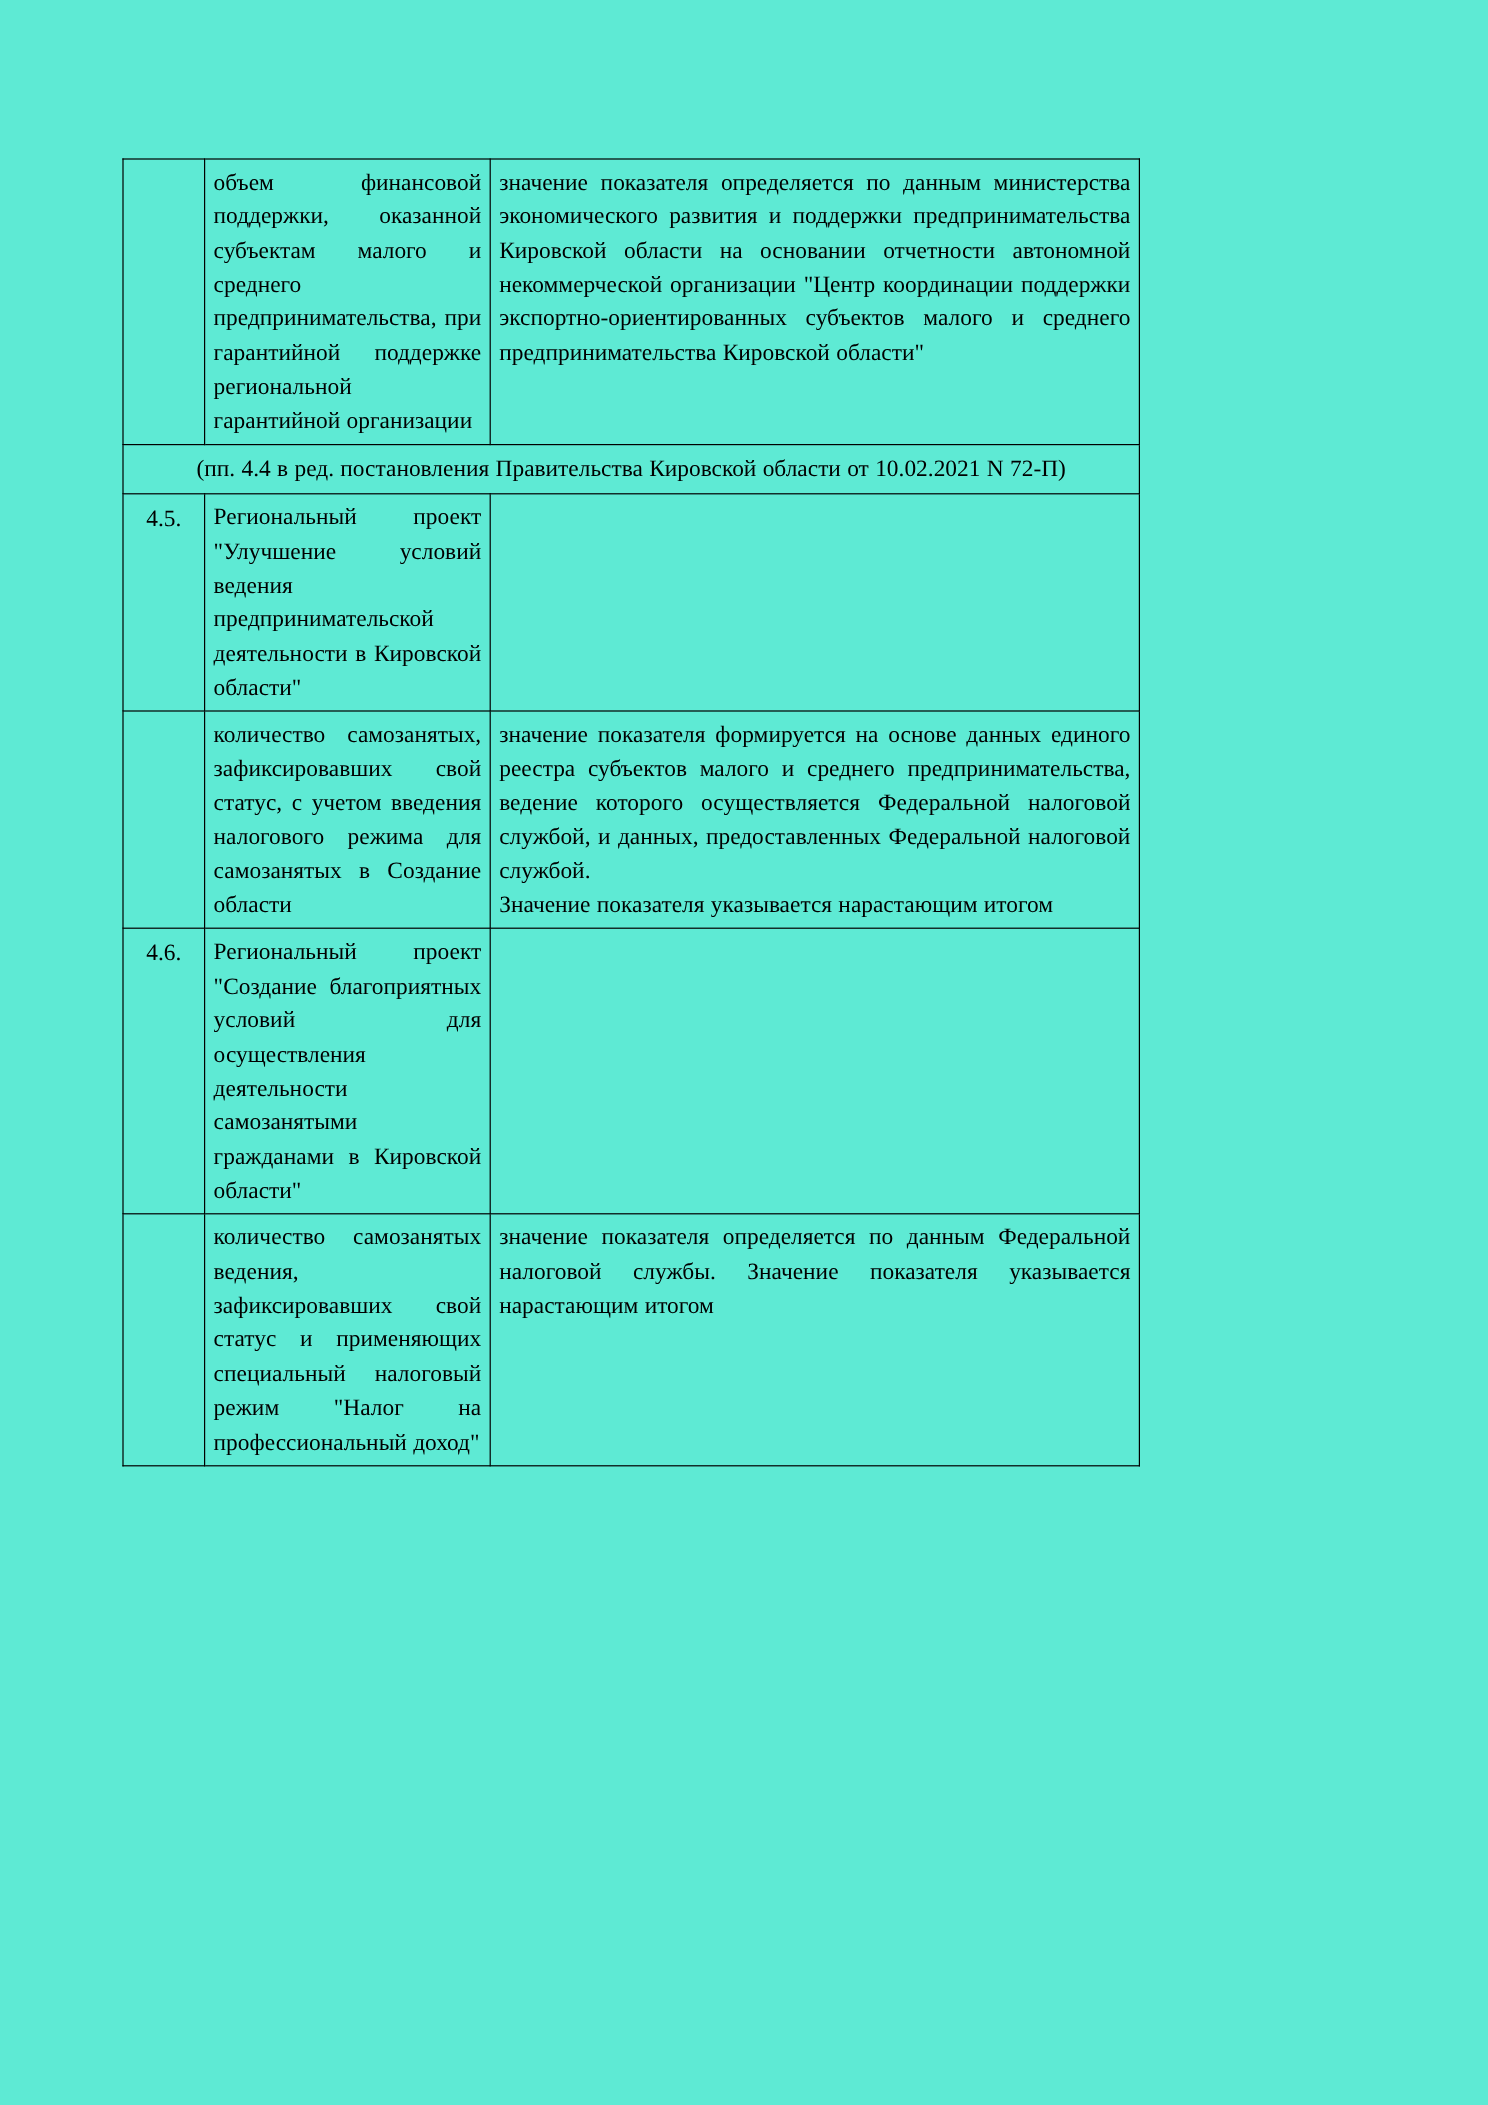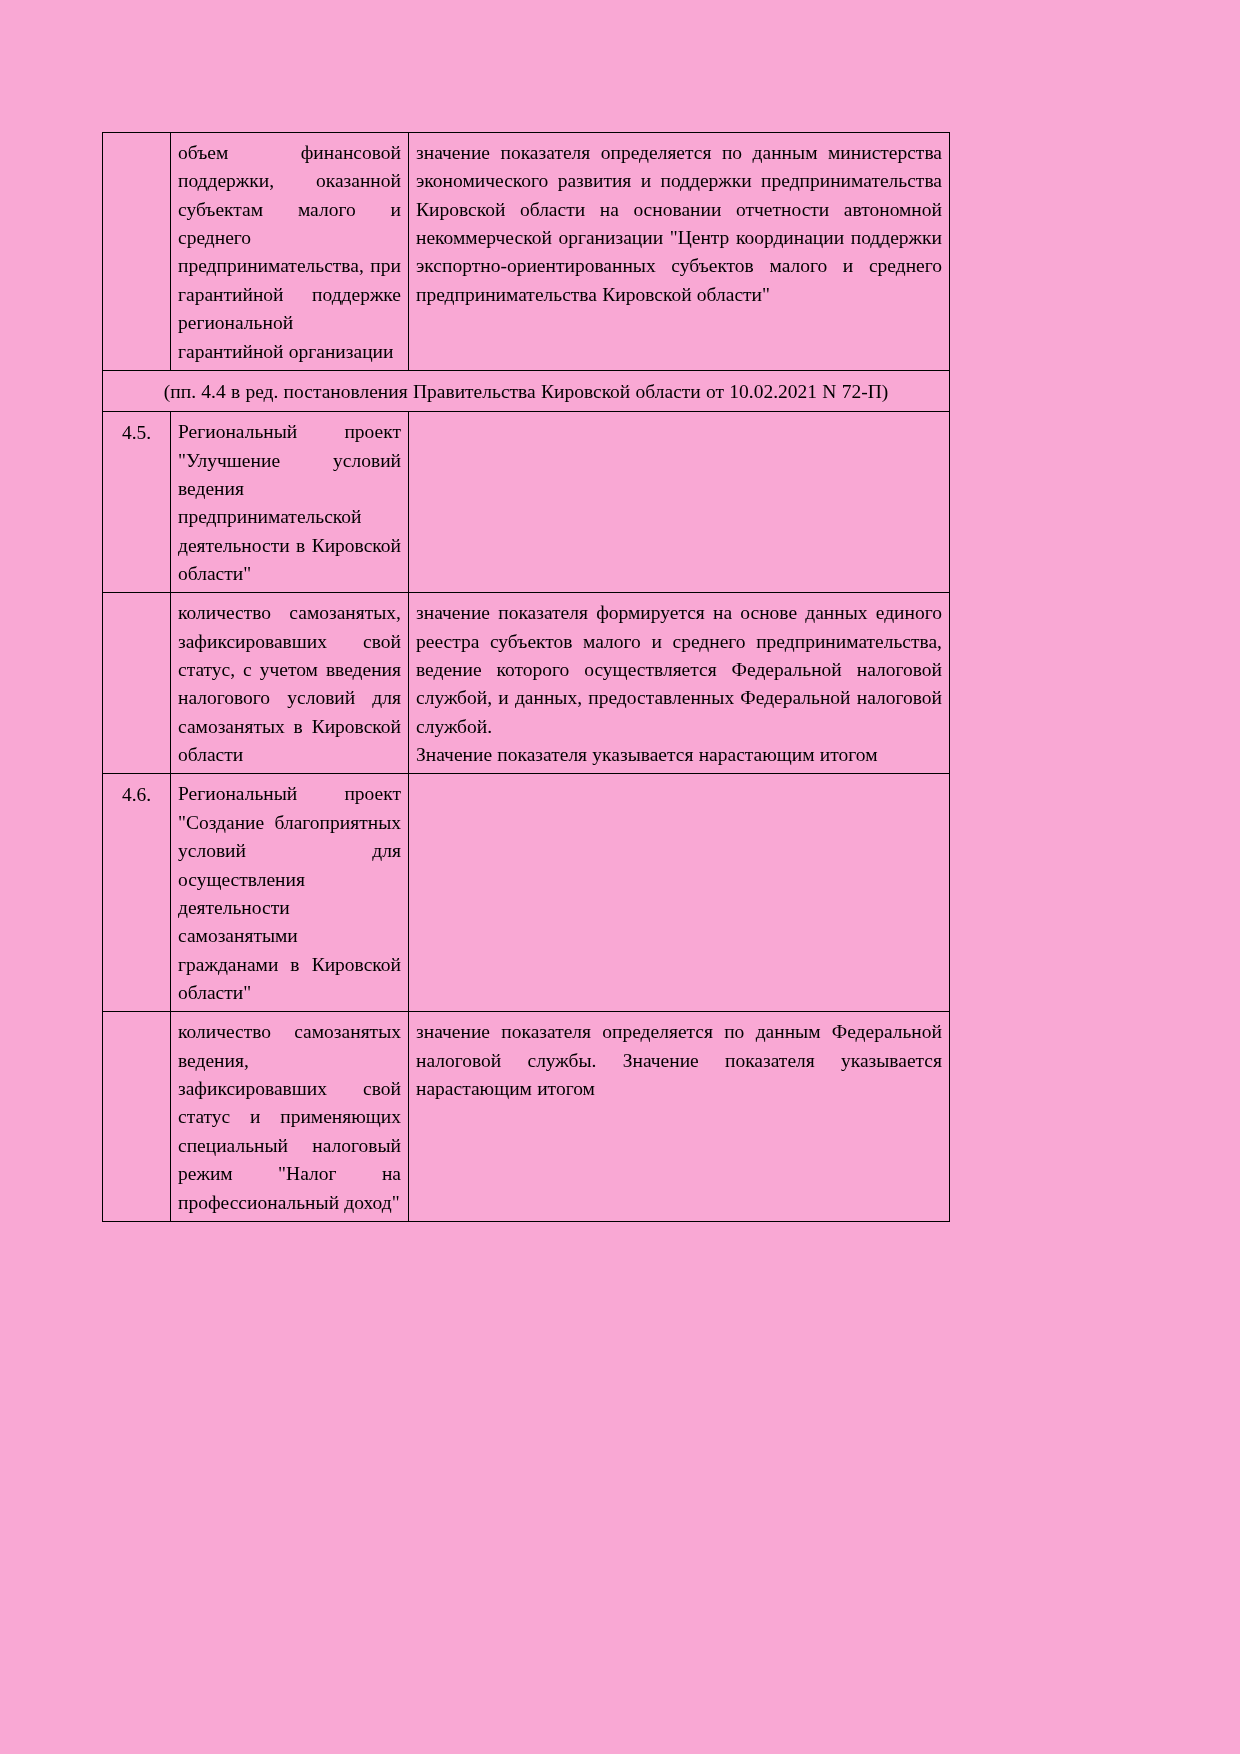--- a/index.html
+++ b/index.html
@@ -8,21 +8,21 @@
     background: #ffffff;
   }
   body {
     font-family: "Liberation Serif", "DejaVu Serif", serif;
     color: #000000;
   }
   .page {
     position: relative;
     width: 1240px;
     height: 1754px;
-    background: #f9a8d4;
+    background: #5eead4;
     box-sizing: border-box;
     overflow: hidden;
   }
   .doc-table {
     position: absolute;
     left: 102px;
     top: 132px;
     width: 845px;
     border-collapse: collapse;
     table-layout: fixed;
@@ -92,21 +92,21 @@
       </tr>
 
       <tr>
         <td class="num">4.5.</td>
         <td class="just">Региональный проект "Улучшение условий ведения предпринимательской деятельности в Кировской области"</td>
         <td class="blank"></td>
       </tr>
 
       <tr>
         <td class="num"></td>
-        <td class="just">количество самозанятых, зафиксировавших свой статус, с учетом введения налогового условий для самозанятых в Кировской области</td>
+        <td class="just">количество самозанятых, зафиксировавших свой статус, с учетом введения налогового режима для самозанятых в Создание области</td>
         <td>
           <div class="para just">значение показателя формируется на основе данных единого реестра субъектов малого и среднего предпринимательства, ведение которого осуществляется Федеральной налоговой службой, и данных, предоставленных Федеральной налоговой службой.</div>
           <div class="para just">Значение показателя указывается нарастающим итогом</div>
         </td>
       </tr>
 
 
       <tr>
         <td class="num">4.6.</td>
         <td class="just">Региональный проект "Создание благоприятных условий для осуществления деятельности самозанятыми гражданами в Кировской области"</td>

